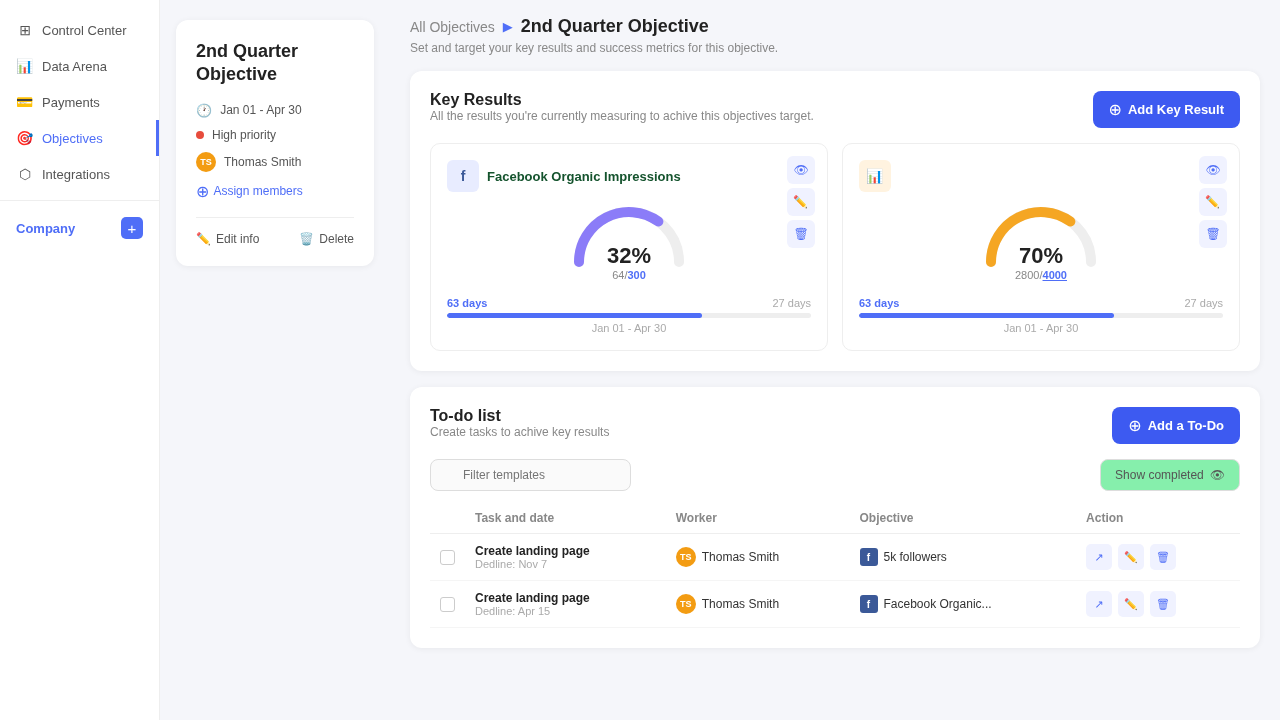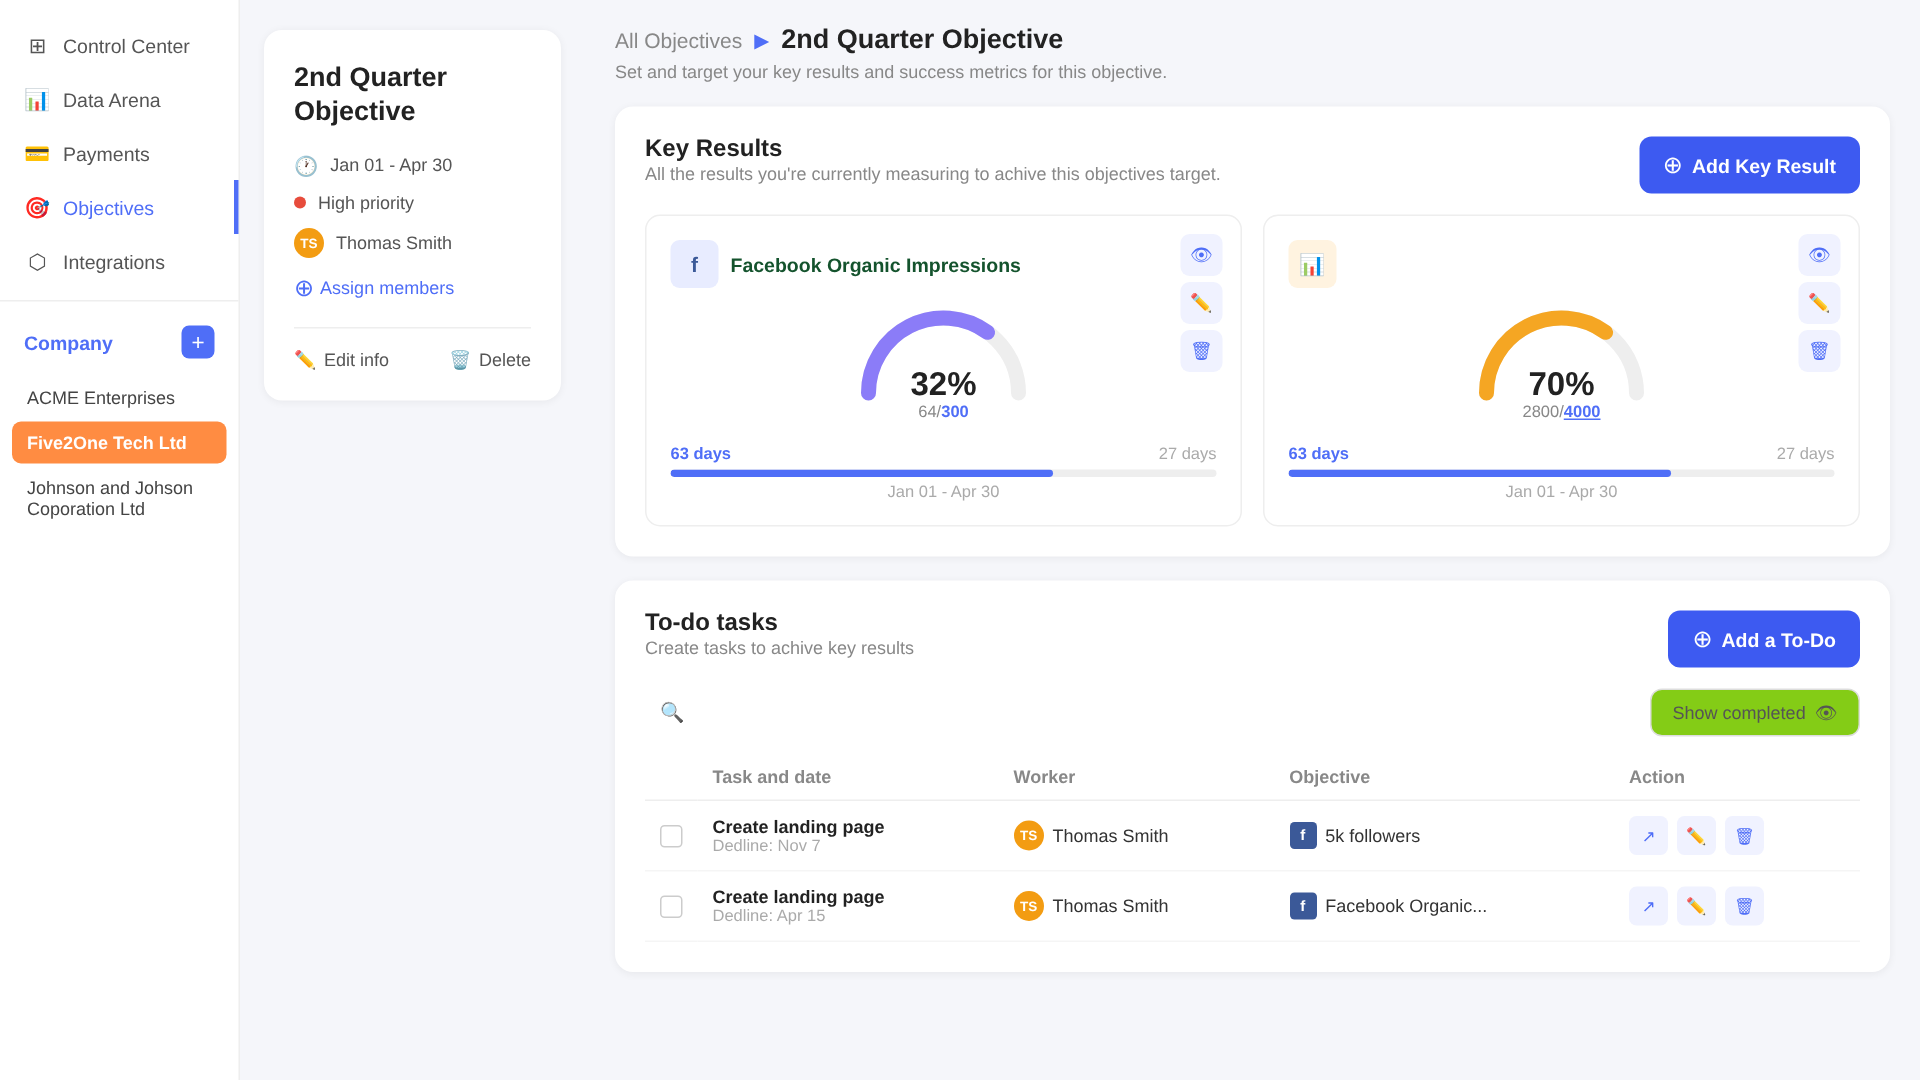--- a/index.html
+++ b/index.html
@@ -71,21 +71,21 @@
     .progress-label-gray { color: #aaa; font-size: 11px; }
     .progress-bar-wrap { height: 5px; background: #eee; border-radius: 3px; overflow: hidden; margin-bottom: 4px; }
     .progress-bar-fill { height: 100%; border-radius: 3px; background: #4f6ef7; }
     .progress-date { text-align: center; font-size: 11px; color: #aaa; }
 
     
     .todo-filter { display: flex; gap: 10px; align-items: center; margin-bottom: 12px; }
     .filter-input { flex: 1; border: 1px solid #ddd; border-radius: 8px; padding: 8px 12px 8px 32px; font-size: 12px; outline: none; background: #fafafa; position: relative; }
     .filter-wrap { flex: 1; position: relative; }
     .filter-icon { position: absolute; left: 10px; top: 50%; transform: translateY(-50%); color: #aaa; font-size: 13px; }
-    .show-completed-btn { border: 1px solid #ddd; background: #84cc16; border-radius: 8px; padding: 8px 14px; font-size: 12px; color: #555; cursor: pointer; display: flex; align-items: center; gap: 6px; }
+    .show-completed-btn { border: 1px solid #ddd; background: #86efac; border-radius: 8px; padding: 8px 14px; font-size: 12px; color: #555; cursor: pointer; display: flex; align-items: center; gap: 6px; }
 
     
     .todo-table { width: 100%; border-collapse: collapse; }
     .todo-table th { font-size: 12px; color: #888; font-weight: 600; text-align: left; padding: 8px 10px; border-bottom: 1px solid #eee; }
     .todo-table td { padding: 10px 10px; border-bottom: 1px solid #f5f5f5; font-size: 12px; color: #333; vertical-align: middle; }
     .task-name { font-size: 12px; font-weight: 600; color: #222; }
     .task-deadline { font-size: 11px; color: #aaa; }
     .worker-cell { display: flex; align-items: center; gap: 6px; }
     .obj-cell { display: flex; align-items: center; gap: 6px; }
     .fb-icon-sm { width: 18px; height: 18px; border-radius: 3px; background: #3b5998; display: flex; align-items: center; justify-content: center; font-size: 10px; color: #fff; font-weight: 700; flex-shrink: 0; }
@@ -120,25 +120,20 @@
       <div class="sidebar-item">
         <span class="sidebar-icon">⬡</span>
         <span>Integrations</span>
       </div>
     </div>
   <div class="sidebar-divider"></div>
   <div class="sidebar-section">
     <span class="sidebar-section-label">Company</span>
     <div class="sidebar-add-btn">+</div>
   </div>
-  <div class="company-list" id="company-list">
-      <div class="company-item">ACME Enterprises</div>
-      <div class="company-item active">Five2One Tech Ltd</div>
-      <div class="company-item">Johnson and Johson Coporation Ltd</div>
-    </div>
 </nav>
 
 <div class="main">
 
   <div class="left-panel">
     <div class="obj-card">
       <div class="obj-title">2nd Quarter Objective</div>
       <div class="obj-meta">
         <div class="obj-meta-item">
           <span style="color:#aaa;font-size:13px;">🕐</span>
@@ -255,32 +250,33 @@
       </div>
       <div class="progress-date">Jan 01 - Apr 30</div>
     </div>
   </div>
         </div>
     </div>
 
     <div class="section-card">
       <div class="section-header">
         <div>
-          <div class="section-title">To-do tasks</div>
+          <div class="section-title">To-do list</div>
           <div class="section-desc">Create tasks to achive key results</div>
         </div>
         <button class="add-btn">
           <span style="font-size:16px;font-weight:300;">⊕</span>
           <span>Add a To-Do</span>
         </button>
       </div>
 
       <div class="todo-filter">
         <div class="filter-wrap">
           <span class="filter-icon">🔍</span>
+          <input class="filter-input" type="text" placeholder="Filter templates" style="">
         </div>
         <button class="show-completed-btn">
           <span>Show completed</span>
           <span>👁</span>
         </button>
       </div>
 
       <table class="todo-table">
         <thead>
           <tr id="todo-header-row">

